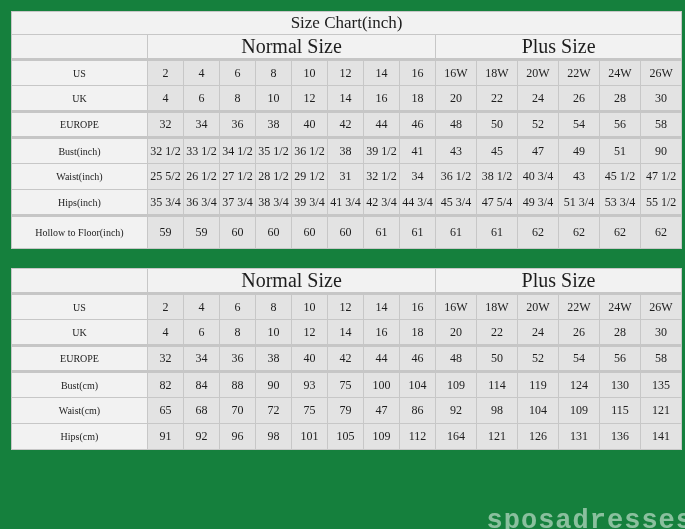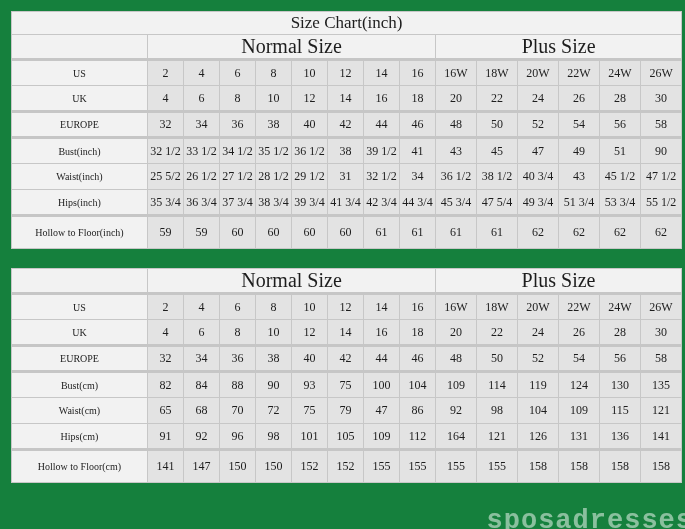--- a/index.html
+++ b/index.html
@@ -340,33 +340,16 @@
           <td class="data-cell">105</td>
           <td class="data-cell">109</td>
           <td class="data-cell">112</td>
           <td class="data-cell">164</td>
           <td class="data-cell">121</td>
           <td class="data-cell">126</td>
           <td class="data-cell">131</td>
           <td class="data-cell">136</td>
           <td class="data-cell">141</td>
         </tr>
-        <tr class="data-row gap tall">
-          <td class="label-cell">Hollow to Floor(cm)</td>
-          <td class="data-cell">141</td>
-          <td class="data-cell">147</td>
-          <td class="data-cell">150</td>
-          <td class="data-cell">150</td>
-          <td class="data-cell">152</td>
-          <td class="data-cell">152</td>
-          <td class="data-cell">155</td>
-          <td class="data-cell">155</td>
-          <td class="data-cell">155</td>
-          <td class="data-cell">155</td>
-          <td class="data-cell">158</td>
-          <td class="data-cell">158</td>
-          <td class="data-cell">158</td>
-          <td class="data-cell">158</td>
-        </tr>
       </tbody>
     </table>
   <div class="watermark">sposadresses</div>
 </div>
 
 </body></html>

